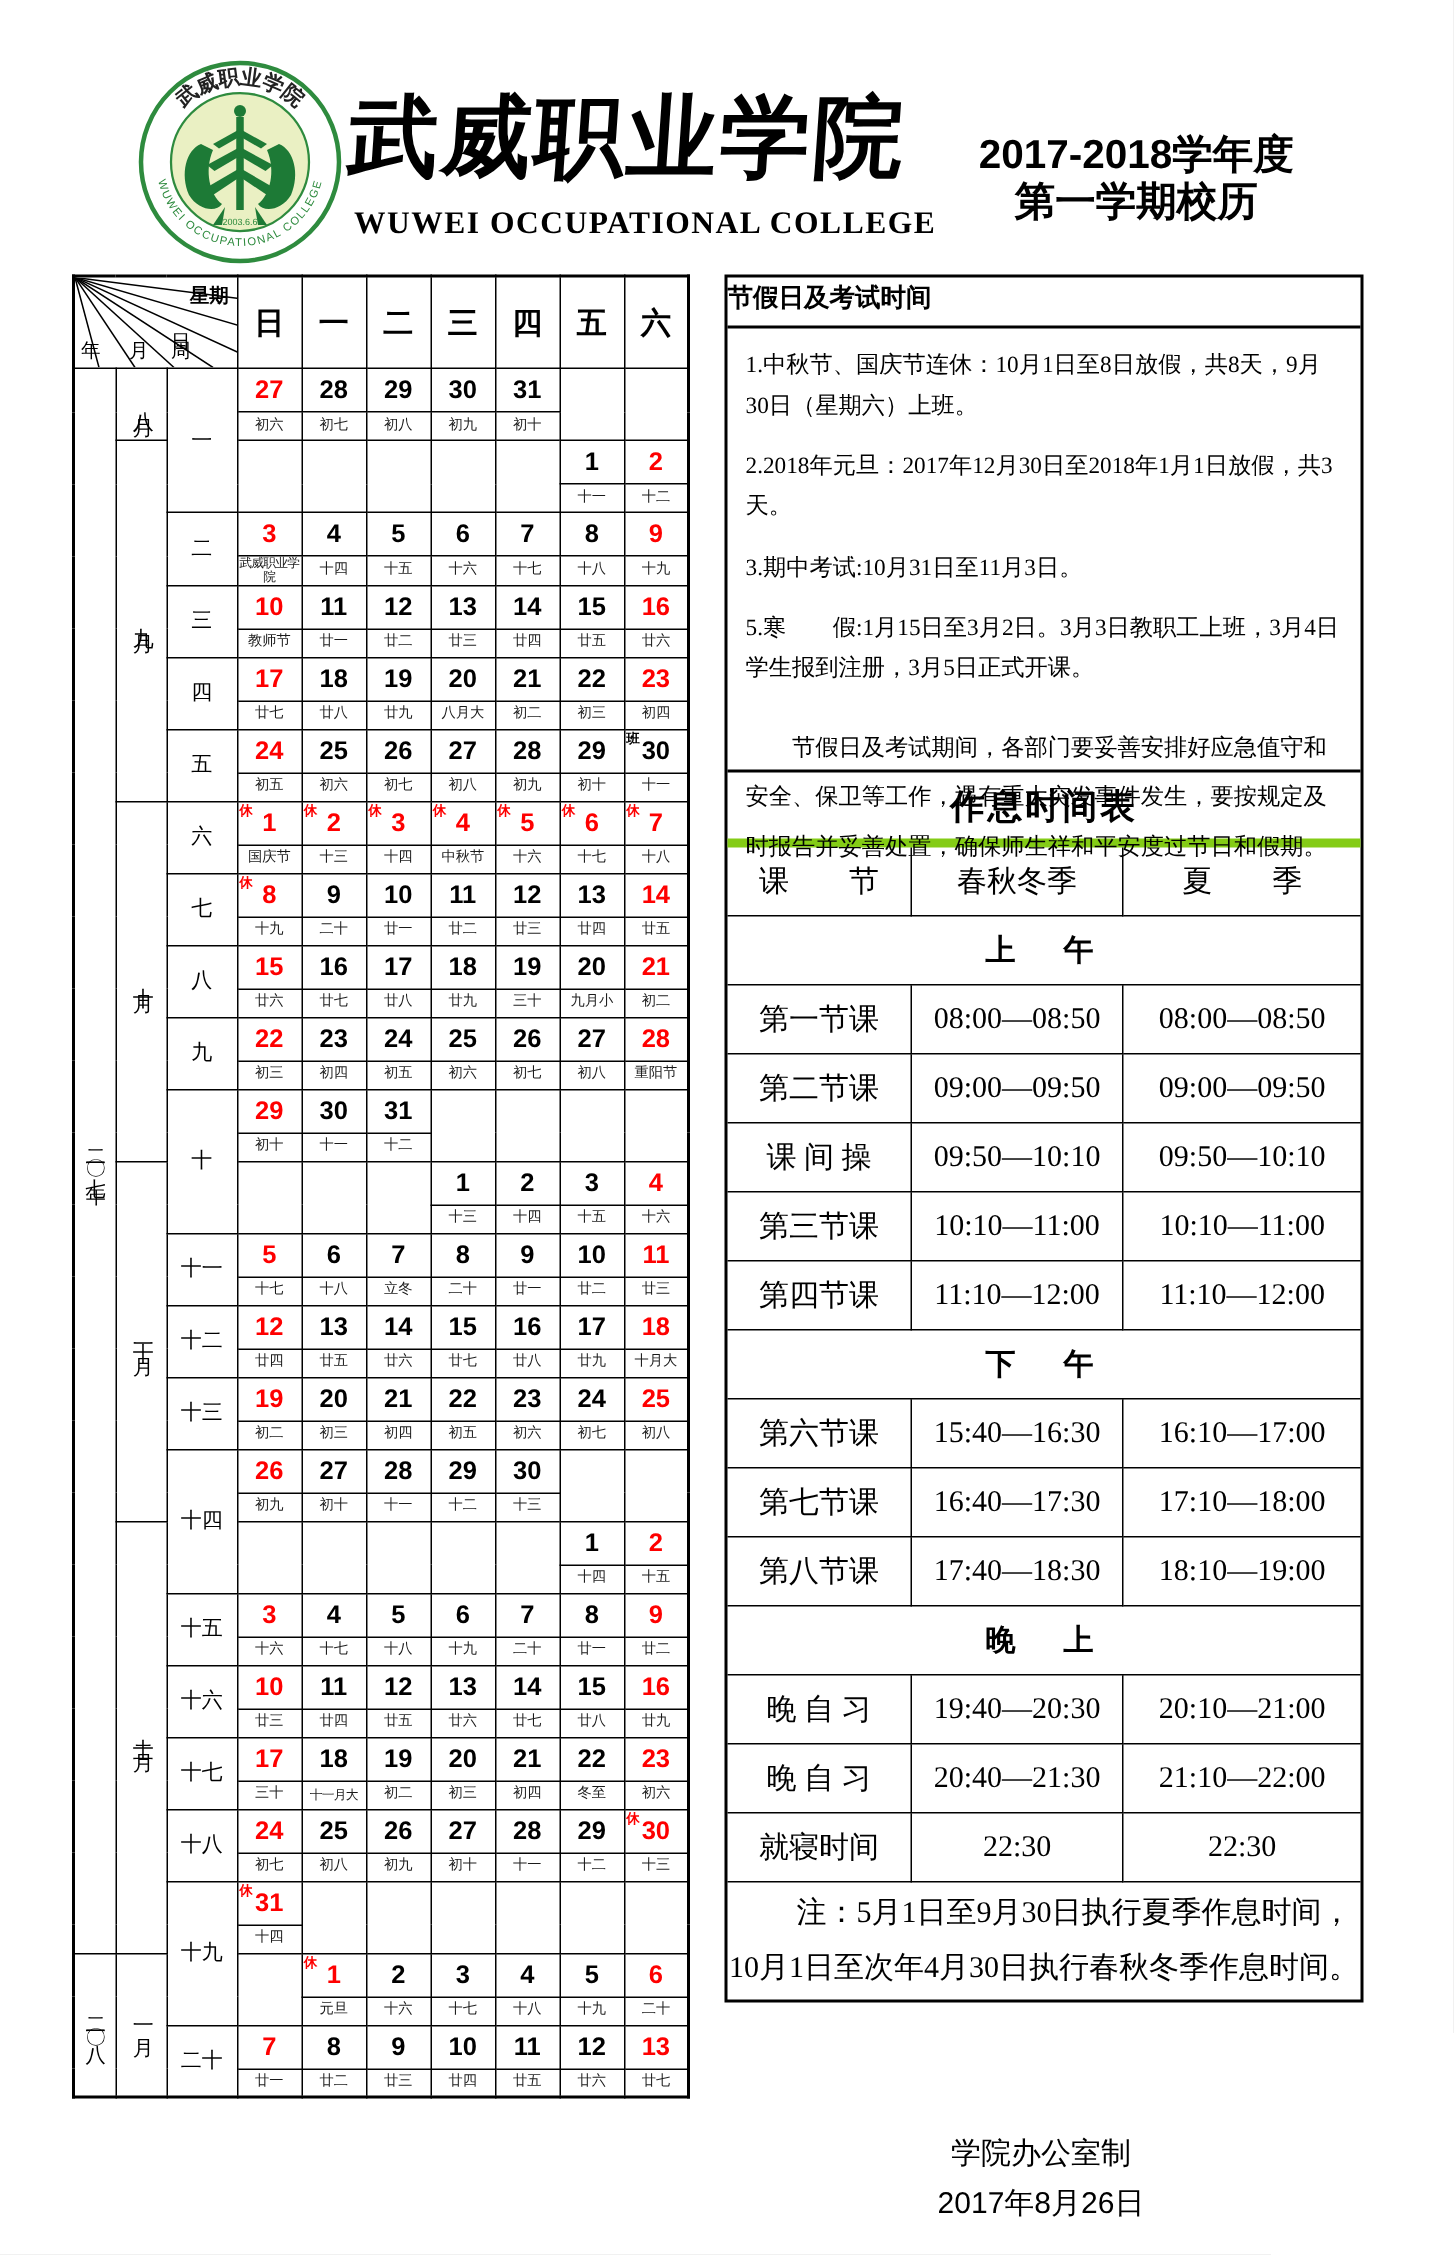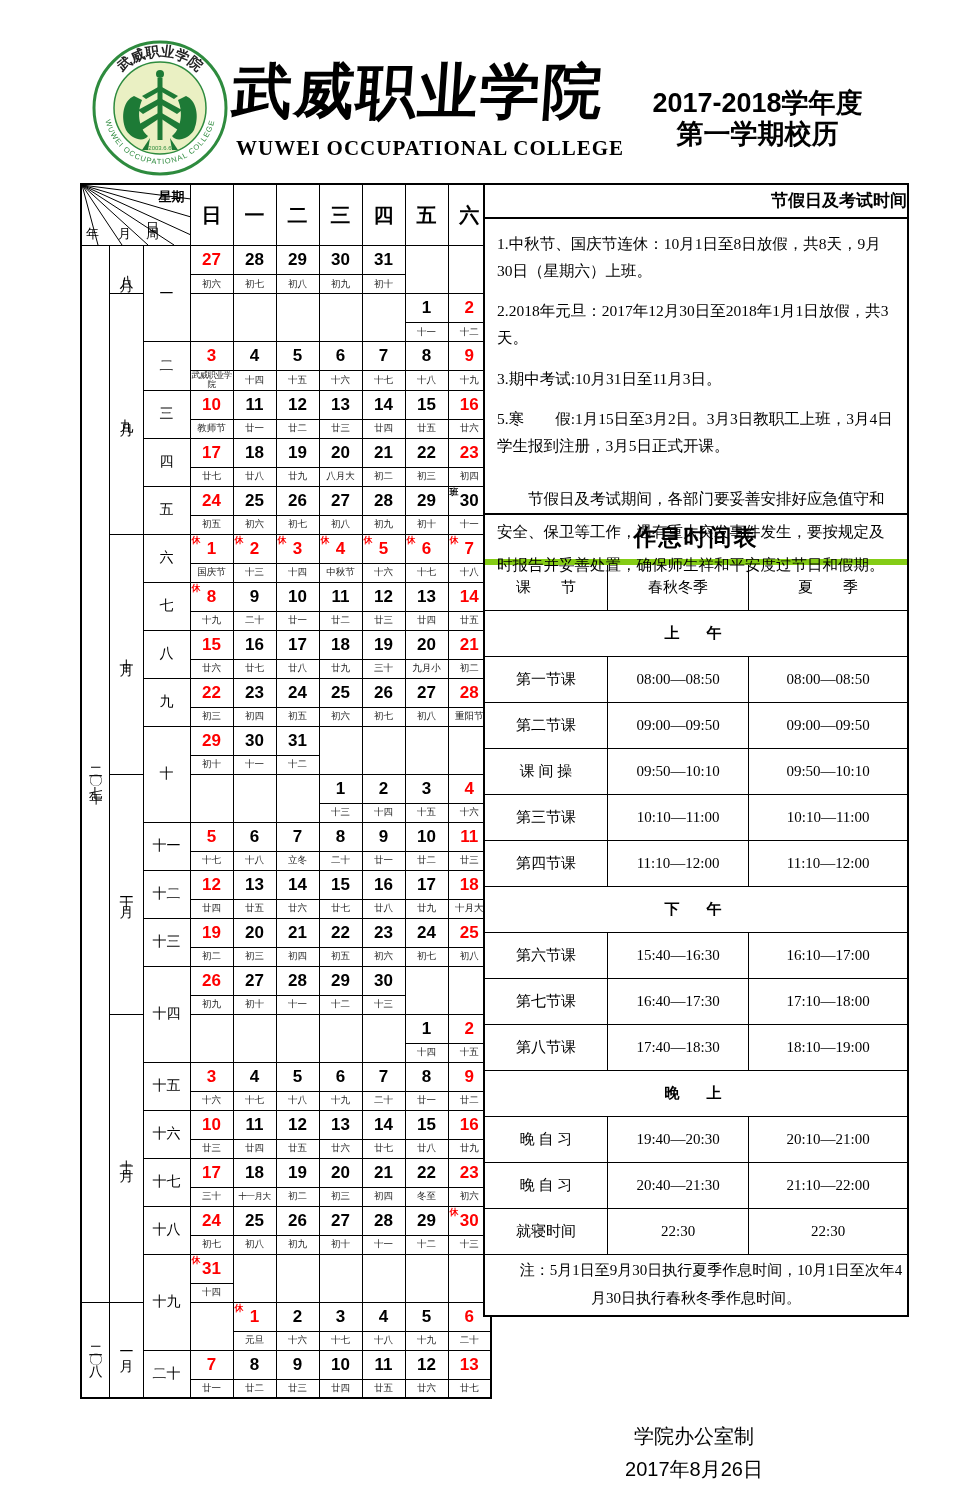--- a/index.html
+++ b/index.html
@@ -11,21 +11,21 @@
   #zh-name{position:absolute;left:232px;top:52px;width:370px;height:86px;
            font-family:"DejaVu Serif",serif;font-weight:bold;font-size:60px;
            letter-spacing:2px;white-space:nowrap;transform:skewX(-4deg);}
   #en-name{position:absolute;left:236px;top:136px;width:360px;
            font-family:"Liberation Serif",serif;font-weight:bold;font-size:21px;
            letter-spacing:1px;white-space:nowrap;}
   #term{position:absolute;left:645px;top:88px;width:225px;text-align:center;
         font-family:"Liberation Sans",sans-serif;font-weight:bold;font-size:27px;line-height:31px;}
 
   
-  #cal-wrap{position:absolute;left:80px;top:183px;}
+  #cal-wrap{position:absolute;left:48px;top:183px;}
   table.cal{border-collapse:collapse;table-layout:fixed;border:2px solid #000;}
   table.cal td{border:1px solid #000;text-align:center;vertical-align:middle;padding:0;overflow:hidden;}
   tr.r-date{height:29px;}
   tr.r-lunar{height:19px;}
   td.corner{position:relative;height:60px;padding:0;}
   td.corner .clab{position:absolute;font-size:13px;font-family:"Liberation Serif",serif;}
   td.dayh{font-size:20px;font-weight:bold;font-family:"Liberation Serif",serif;height:60px;}
   td.dcell{position:relative;font-family:"Liberation Sans",sans-serif;font-weight:bold;font-size:17px;}
   td.lcell{font-size:9.5px;color:#1a1a1a;line-height:1.1;font-family:"Liberation Serif",serif;}
   td.lcell.small{font-size:8.5px;letter-spacing:-0.5px;}
@@ -34,31 +34,31 @@
   span.pfx.blk{color:#000;}
   td.vcell{font-size:14px;}
   .vtext{writing-mode:vertical-rl;text-orientation:upright;letter-spacing:5px;
          font-size:14px;font-family:"Liberation Serif",serif;display:inline-block;}
   td.ycell .vtext{font-size:13.5px;letter-spacing:6px;}
   td.wk{font-size:14px;font-family:"Liberation Serif",serif;}
   td.emptyc{background:#fff;}
 
   
   #rpanel{position:absolute;left:483px;top:183px;width:422px;border:2px solid #000;background:#fff;}
-  #holiday-title{height:32px;line-height:32px;text-align:right;font-weight:bold;font-size:17px;
-                 border-bottom:2px solid #000;font-family:Liberation Serif, serif;}
+  #holiday-title{height:32px;line-height:32px;text-align:left;font-weight:bold;font-size:17px;
+                 border-bottom:2px solid #000;font-family:Liberation Mono, monospace;}
   #holiday-body{height:296px;padding:12px 12px 0 12px;font-size:15.5px;border-bottom:2px solid #000;
                 box-sizing:border-box;line-height:1.72;}
   .h-item{margin-bottom:14px;}
   #safety-par{margin-top:22px;text-indent:2em;line-height:2.15;}
   #tt-title{height:44px;line-height:44px;text-align:center;font-weight:bold;font-size:23px;
             border-bottom:6px solid #84cc16;font-family:"Liberation Sans",sans-serif;letter-spacing:2px;}
   table.tt{border-collapse:collapse;width:100%;table-layout:fixed;}
   table.tt td{border:1px solid #000;text-align:center;vertical-align:middle;height:43px;
-              font-size:15px;font-family:"Liberation Serif",serif;}
+              font-size:20px;font-family:"Liberation Serif",serif;}
   table.tt tr td:first-child{border-left:none;}
   table.tt tr td:last-child{border-right:none;}
   table.tt tr:first-child td{border-top:none;}
   table.tt tr:last-child td{border-bottom:none;}
   td.sect{font-weight:bold;font-size:18px;letter-spacing:6px;}
   td.timec{font-size:17px;margin-left:12px;}
   td.notec{height:58px;text-align:left;font-size:14.5px;line-height:1.85;padding:2px 0;}
   td.notec .indent{text-indent:2em;display:block;}
 
   

